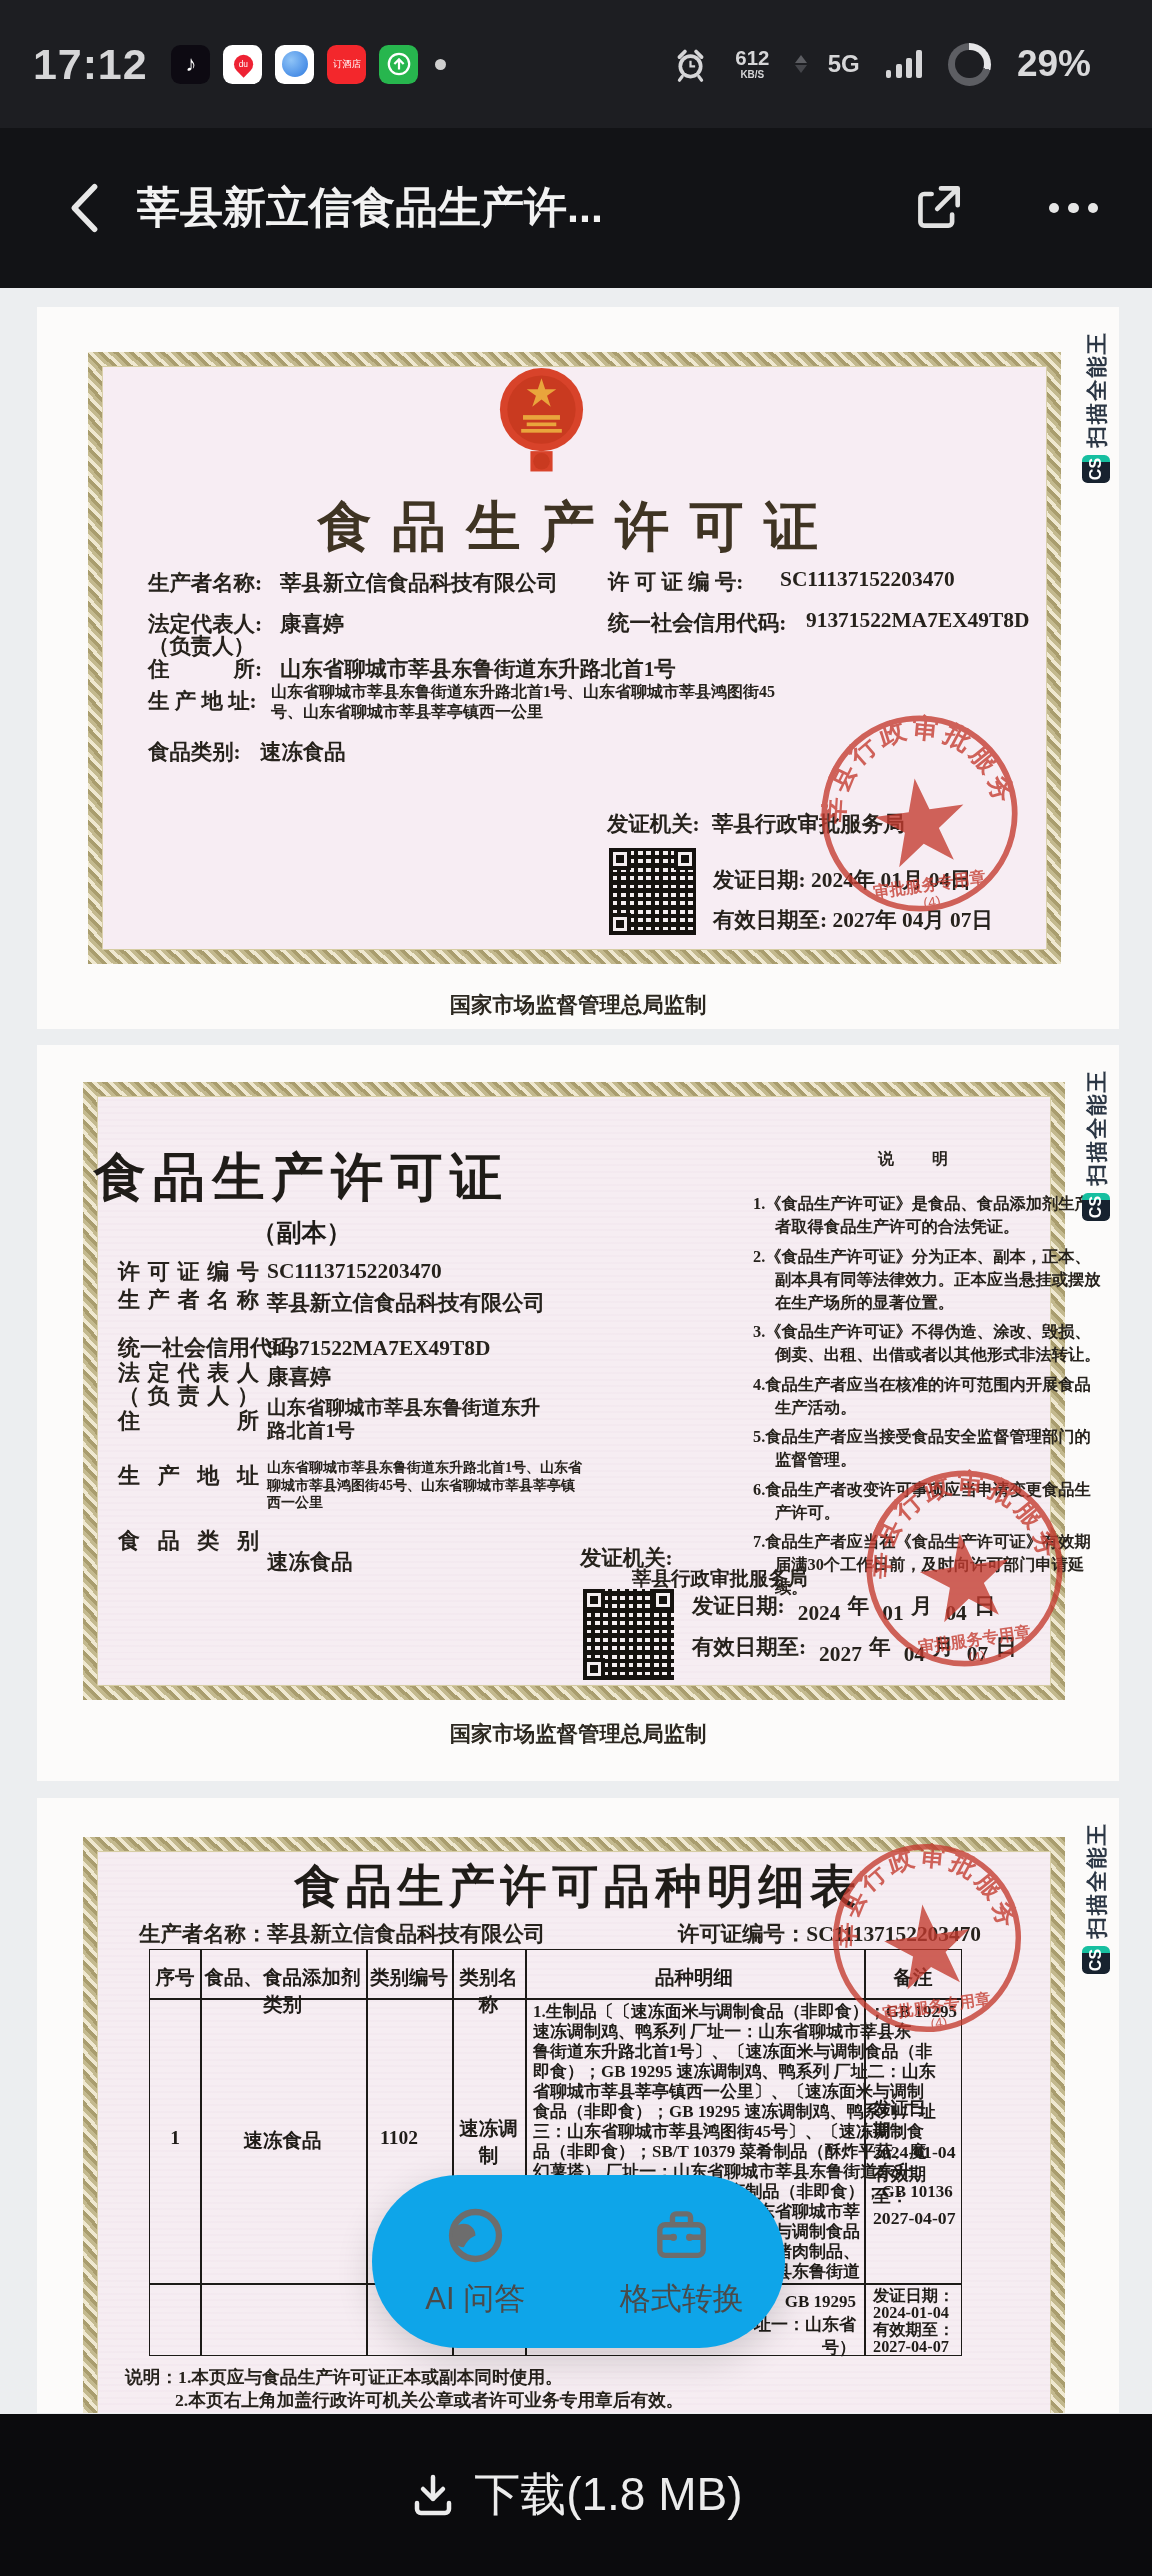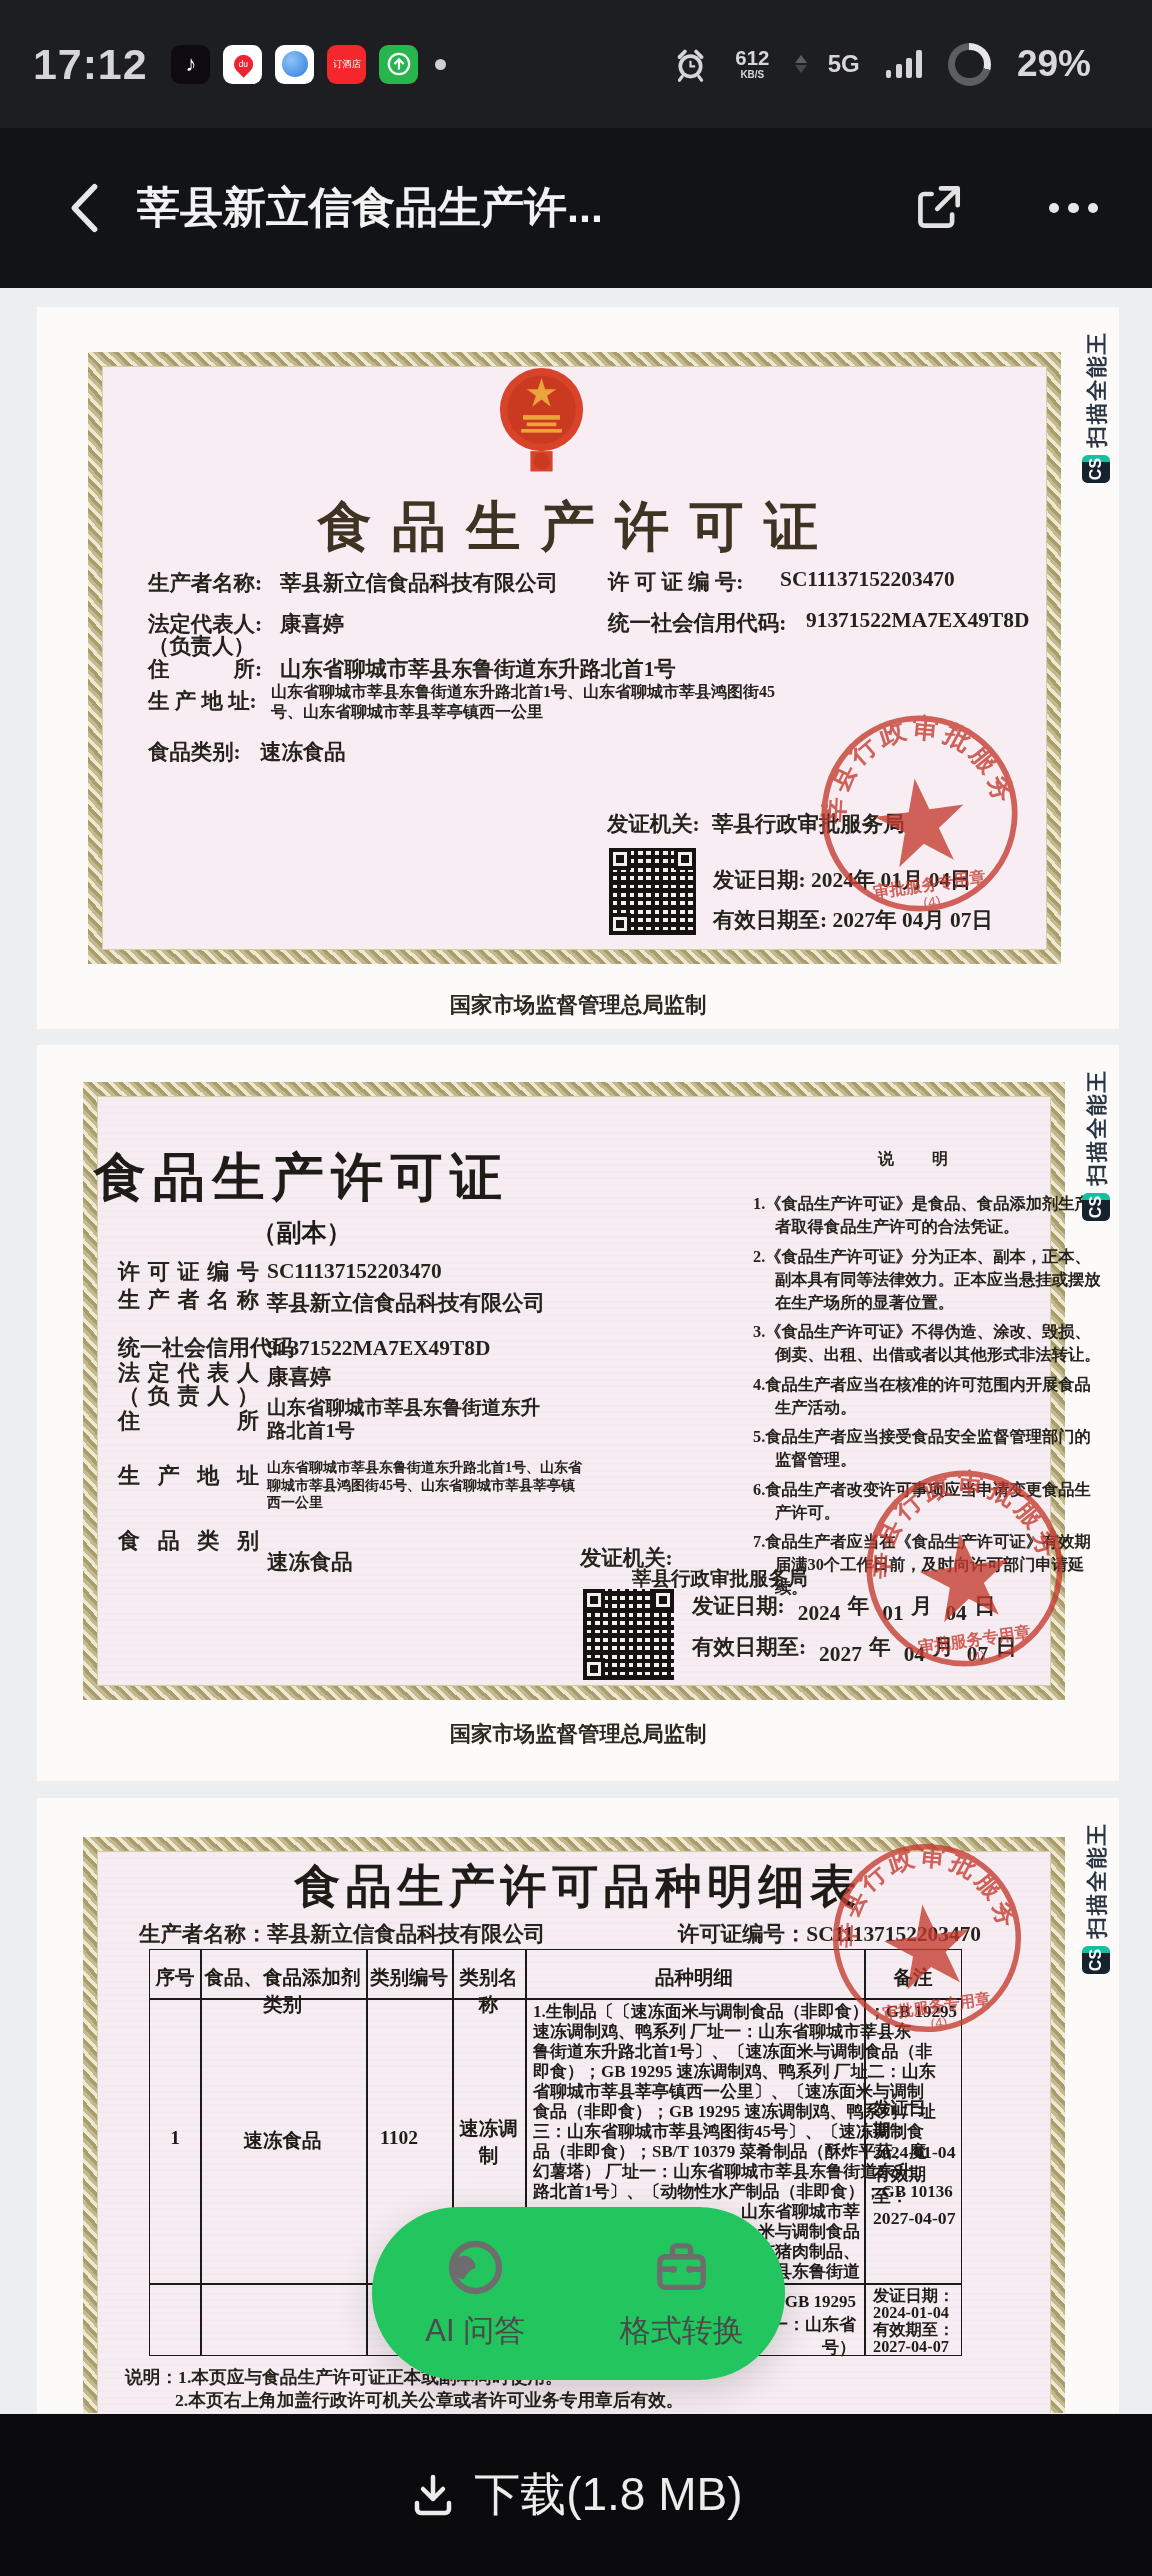--- a/index.html
+++ b/index.html
@@ -66,21 +66,21 @@
   
   .tbl{position:absolute;border:1.9px solid #1c1a17;}
   .vline,.hline{position:absolute;background:#1c1a17;}
   .th{position:absolute;font-family:"Liberation Serif",serif;font-weight:700;font-size:19.5px;color:#1f1c18;
       text-align:center;}
   .cellv{position:absolute;font-family:"Liberation Serif",serif;font-weight:700;font-size:19.5px;color:#1f1c18;text-align:center;}
   .dline{font-family:"Liberation Serif",serif;font-weight:700;font-size:17px;line-height:20px;color:#1f1c18;white-space:nowrap;}
   .rline{font-family:"Liberation Serif",serif;font-weight:700;font-size:17.7px;line-height:22px;color:#1f1c18;}
   
   .pill{position:absolute;left:372px;top:2175px;width:413px;height:173px;border-radius:86px;
-    background:#22c55e;box-shadow:0 11px 37px rgba(0,0,0,.16);display:flex;z-index:5;margin-top:32px;}
+    background:#0ea5e9;box-shadow:0 11px 37px rgba(0,0,0,.16);display:flex;z-index:5;}
   .pill-btn{width:50%;display:flex;flex-direction:column;align-items:center;justify-content:center;gap:9.3px;}
   .pill-btn span{font-size:31px;color:#4a4a4a;}
   
   .bottom-bar{position:absolute;left:0;top:2414px;width:1152px;height:162px;background:#0b0b0d;
     display:flex;align-items:center;justify-content:center;gap:16.7px;z-index:6;}
   .bottom-bar span{font-size:46px;color:#ececec;}
 </style>
 </head>
 <body>
 

